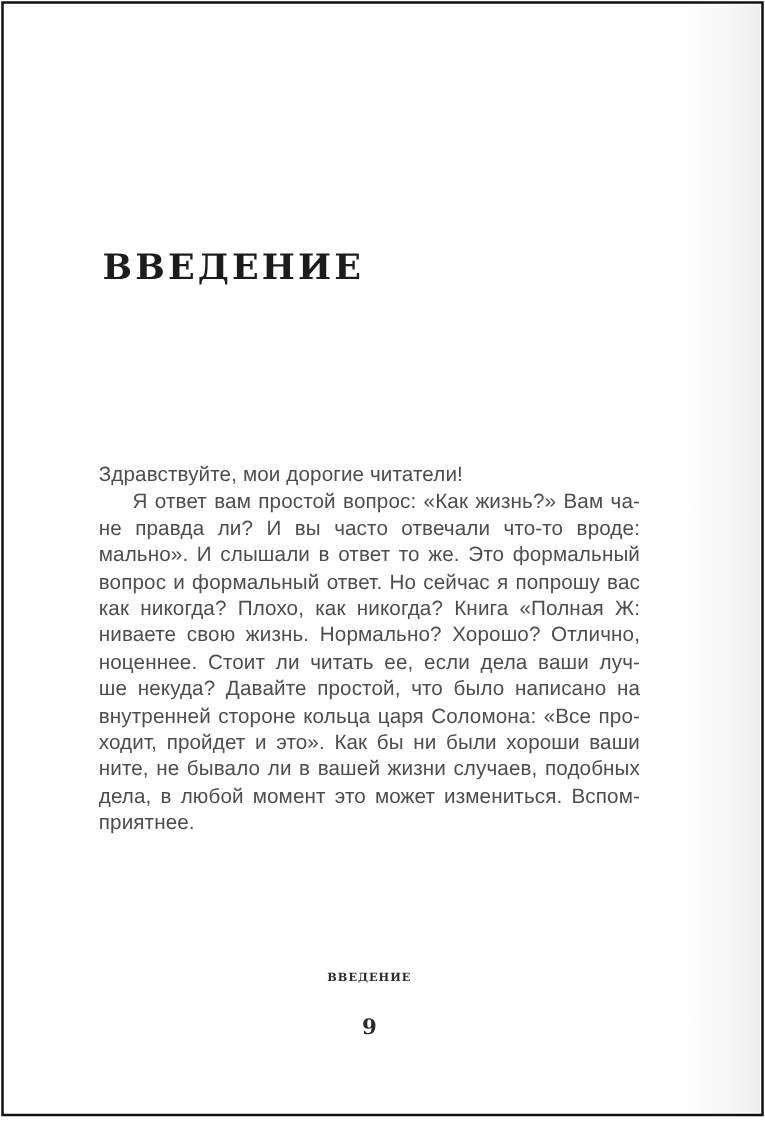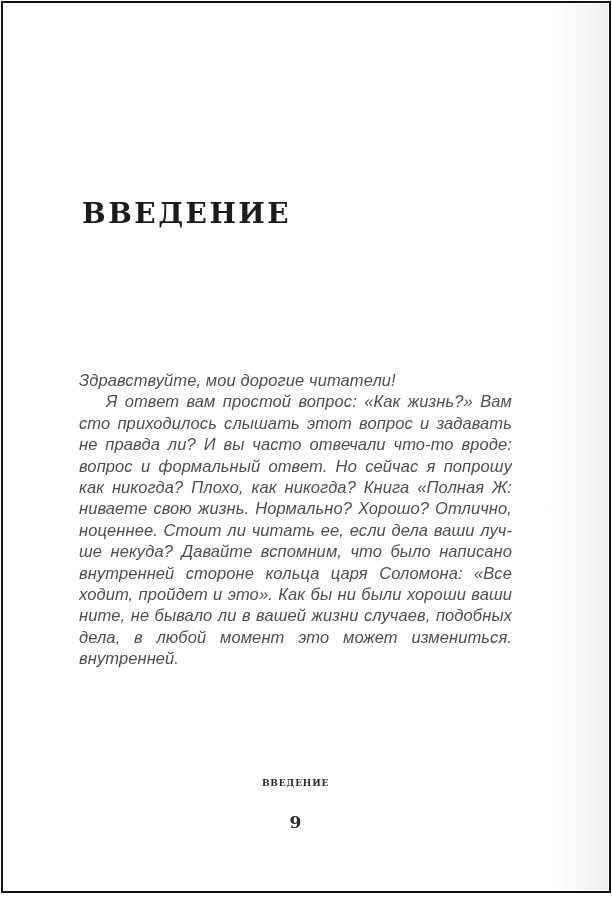--- a/index.html
+++ b/index.html
@@ -58,21 +58,20 @@
     font-weight: 400;
     letter-spacing: 0.1px;
     color: var(--body-text, #4e4e4e);
   }
   .body-text .line {
     height: 21.4px;
     line-height: 21.4px;
     text-align: justify;
     text-align-last: justify;
     overflow: hidden;
-    font-style: italic;
   }
   .body-text .line.left {
     text-align: left;
     text-align-last: left;
   }
   .body-text .line.indent {
     text-indent: 27px;
   }
   .running-footer {
     position: absolute;
@@ -105,30 +104,30 @@
 
 <div class="page">
   <div class="frame"></div>
   <div class="edge-shade"></div>
 
   <h1 class="chapter-heading">ВВЕДЕНИЕ</h1>
 
   <div class="body-text">
       <div class="line left">Здравствуйте, мои дорогие читатели!</div>
       <div class="line indent">Я ответ вам простой вопрос: «Как жизнь?» Вам ча-</div>
-      <div class="line">сто приходилось слышать этот вопрос и задавать его,</div>
       <div class="line">не правда ли? И вы часто отвечали что-то вроде: «Нор-</div>
+      <div class="line">мально». И слышали в ответ то же. Это формальный</div>
       <div class="line">вопрос и формальный ответ. Но сейчас я попрошу вас</div>
       <div class="line">как никогда? Плохо, как никогда? Книга «Полная Ж:</div>
       <div class="line">ниваете свою жизнь. Нормально? Хорошо? Отлично,</div>
       <div class="line">ноценнее. Стоит ли читать ее, если дела ваши луч-</div>
-      <div class="line">ше некуда? Давайте вспомним, что было написано на</div>
+      <div class="line">ше некуда? Давайте простой, что было написано на</div>
       <div class="line">внутренней стороне кольца царя Соломона: «Все про-</div>
       <div class="line">ходит, пройдет и это». Как бы ни были хороши ваши</div>
       <div class="line">ните, не бывало ли в вашей жизни случаев, подобных</div>
       <div class="line">дела, в любой момент это может измениться. Вспом-</div>
-      <div class="line left">внутренней.</div>
+      <div class="line left">приятнее.</div>
     </div>
 
   <div class="running-footer">ВВЕДЕНИЕ</div>
 
   <div class="page-number">9</div>
 </div>
 
 </body></html>

